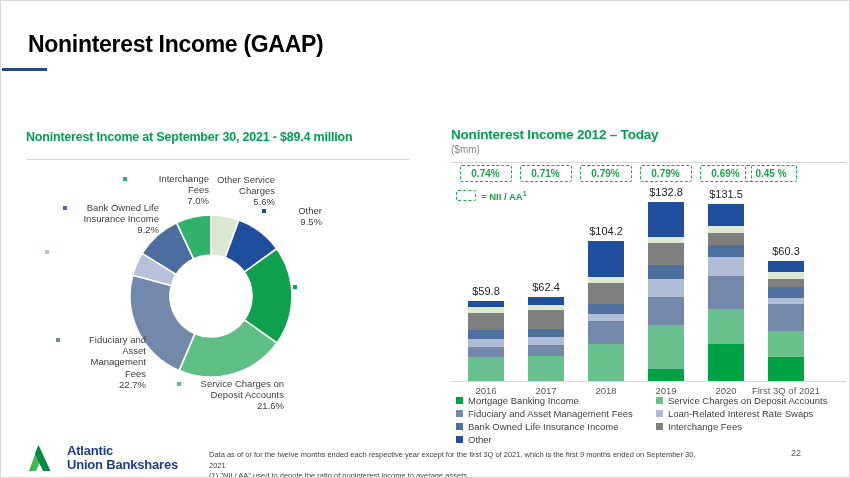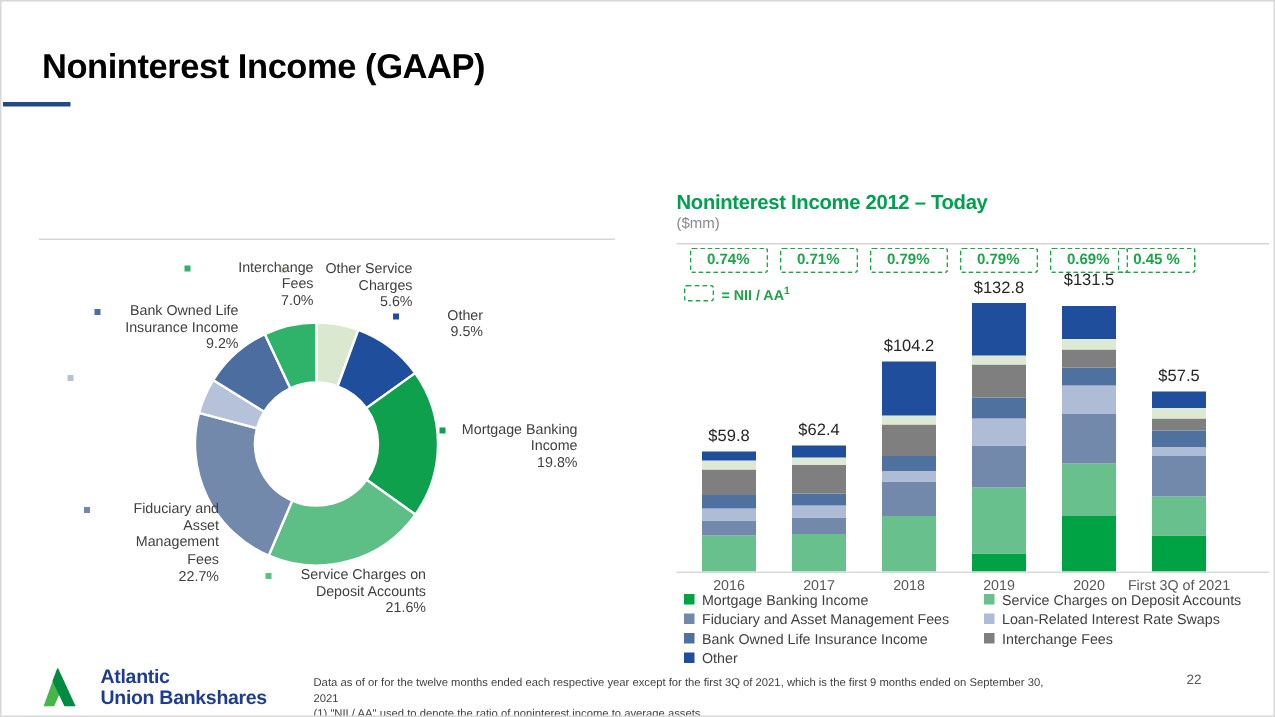--- a/index.html
+++ b/index.html
@@ -58,20 +58,21 @@
   .logo-text{margin-left:16px; color:#1e3d8f; font-weight:700; font-size:13px; line-height:1.05; letter-spacing:-0.2px;}
 </style>
 </head>
 <body>
 
 <div class="slide">
 
   <div class="main-title">Noninterest Income (GAAP)</div>
   <div class="title-underline"></div>
 
+  <div class="panel-title left">Noninterest Income at September 30, 2021 - $89.4 million</div>
   <div class="divider left-div"></div>
 
   <div class="panel-title right">Noninterest Income 2012 – Today</div>
   <div class="panel-subtitle">($mm)</div>
   <div class="divider right-div"></div>
 
   <div class="layer">
     <svg style="position:absolute; left:128px; top:213px;" width="164" height="164" viewBox="0 0 164 164">
         <path d="M82,1 A81,81 0 0 1 109.88934736964119,5.952749534940523 L96.11683015006528,43.506947295463725 A41,41 0 0 0 82,41 Z" fill="#dbe8d0" stroke="#ffffff" stroke-width="1.6"></path>
         <path d="M109.88934736964119,5.952749534940523 A81,81 0 0 1 147.78346293891371,34.73969949561719 L115.29780222833904,58.07811949778154 A41,41 0 0 0 96.11683015006528,43.506947295463725 Z" fill="#1f4e9c" stroke="#ffffff" stroke-width="1.6"></path>
@@ -82,23 +83,20 @@
         <path d="M13.112738923660999,39.39078431371553 A81,81 0 0 1 47.544083569992885,8.693862310387914 L64.5593509428359,44.89442413241857 A41,41 0 0 0 47.131139455186435,60.432372306942426 Z" fill="#4c6da0" stroke="#ffffff" stroke-width="1.6"></path>
         <path d="M47.544083569992885,8.693862310387914 A81,81 0 0 1 81.99999999999991,1 L81.99999999999996,41 A41,41 0 0 0 64.5593509428359,44.89442413241857 Z" fill="#2fb269" stroke="#ffffff" stroke-width="1.6"></path>
       </svg>
   <div class="donut-label" style="left: 192px; top: 173px; width: 82px;">Other Service
 Charges
 5.6%</div>
       <div class="donut-marker" style="left: 186px; top: 177px; background: rgb(219, 232, 208);"></div>
       <div class="donut-label" style="left: 266px; top: 204px; width: 55px;">Other
 9.5%</div>
       <div class="donut-marker" style="left: 261px; top: 208px; background: rgb(31, 78, 156);"></div>
-      <div class="donut-label" style="left: 298px; top: 280px; width: 86px;">Mortgage Banking
-Income
-19.8%</div>
       <div class="donut-marker" style="left: 292px; top: 284px; background: rgb(14, 160, 76);"></div>
       <div class="donut-label" style="left: 183px; top: 377px; width: 100px;">Service Charges on
 Deposit Accounts
 21.6%</div>
       <div class="donut-marker" style="left: 176px; top: 381px; background: rgb(93, 191, 133);"></div>
       <div class="donut-label" style="left: 61px; top: 333px; width: 84px;">Fiduciary and
 Asset
 Management
 Fees
 22.7%</div>
@@ -157,32 +155,32 @@
       <div class="bar-cat" style="left: 619px; width: 92px;">2019</div>
       <div class="ratio-box" style="left: 638.5px;">0.79%</div>
       <div class="bar-seg" style="left: 707px; width: 36px; top: 343.012px; height: 36.9875px; background: rgb(0, 163, 68);"></div>
       <div class="bar-seg" style="left: 707px; width: 36px; top: 308.043px; height: 34.97px; background: rgb(104, 192, 141);"></div>
       <div class="bar-seg" style="left: 707px; width: 36px; top: 275.09px; height: 32.9525px; background: rgb(114, 137, 172);"></div>
       <div class="bar-seg" style="left: 707px; width: 36px; top: 256.125px; height: 18.9645px; background: rgb(174, 188, 214);"></div>
       <div class="bar-seg" style="left: 707px; width: 36px; top: 244.155px; height: 11.9705px; background: rgb(79, 113, 159);"></div>
       <div class="bar-seg" style="left: 707px; width: 36px; top: 232.185px; height: 11.9705px; background: rgb(127, 127, 127);"></div>
       <div class="bar-seg" style="left: 707px; width: 36px; top: 225.19px; height: 6.994px; background: rgb(221, 233, 211);"></div>
       <div class="bar-seg" style="left: 707px; width: 36px; top: 203.132px; height: 22.058px; background: rgb(31, 78, 156);"></div>
-      <div class="bar-total" style="left: 693px; width: 64px; top: 180px;">$131.5</div>
+      <div class="bar-total" style="left: 693px; width: 64px; top: 187px;">$131.5</div>
       <div class="bar-cat" style="left: 679px; width: 92px;">2020</div>
       <div class="ratio-box" style="left: 698.5px;">0.69%</div>
       <div class="bar-seg" style="left: 767px; width: 36px; top: 356.193px; height: 23.8065px; background: rgb(0, 163, 68);"></div>
       <div class="bar-seg" style="left: 767px; width: 36px; top: 330.235px; height: 25.9585px; background: rgb(104, 192, 141);"></div>
       <div class="bar-seg" style="left: 767px; width: 36px; top: 302.931px; height: 27.3035px; background: rgb(114, 137, 172);"></div>
       <div class="bar-seg" style="left: 767px; width: 36px; top: 297.282px; height: 5.649px; background: rgb(174, 188, 214);"></div>
       <div class="bar-seg" style="left: 767px; width: 36px; top: 286.253px; height: 11.029px; background: rgb(79, 113, 159);"></div>
       <div class="bar-seg" style="left: 767px; width: 36px; top: 277.78px; height: 8.4735px; background: rgb(127, 127, 127);"></div>
       <div class="bar-seg" style="left: 767px; width: 36px; top: 271.055px; height: 6.725px; background: rgb(221, 233, 211);"></div>
       <div class="bar-seg" style="left: 767px; width: 36px; top: 259.757px; height: 11.298px; background: rgb(31, 78, 156);"></div>
-      <div class="bar-total" style="left: 753px; width: 64px; top: 243.757px;">$57.5</div>
+      <div class="bar-total" style="left: 753px; width: 64px; top: 243.757px;">$60.3</div>
       <div class="bar-cat" style="left: 739px; width: 92px;">First 3Q of 2021</div>
       <div class="ratio-box" style="left: 744px;">0.45 %</div>
     </div>
   <div class="axis-line"></div>
 
   <div class="ratio-key">
     <span class="ratio-key-box"></span><span>= NII / AA</span><sup>1</sup>
   </div>
 
   <div class="layer">

